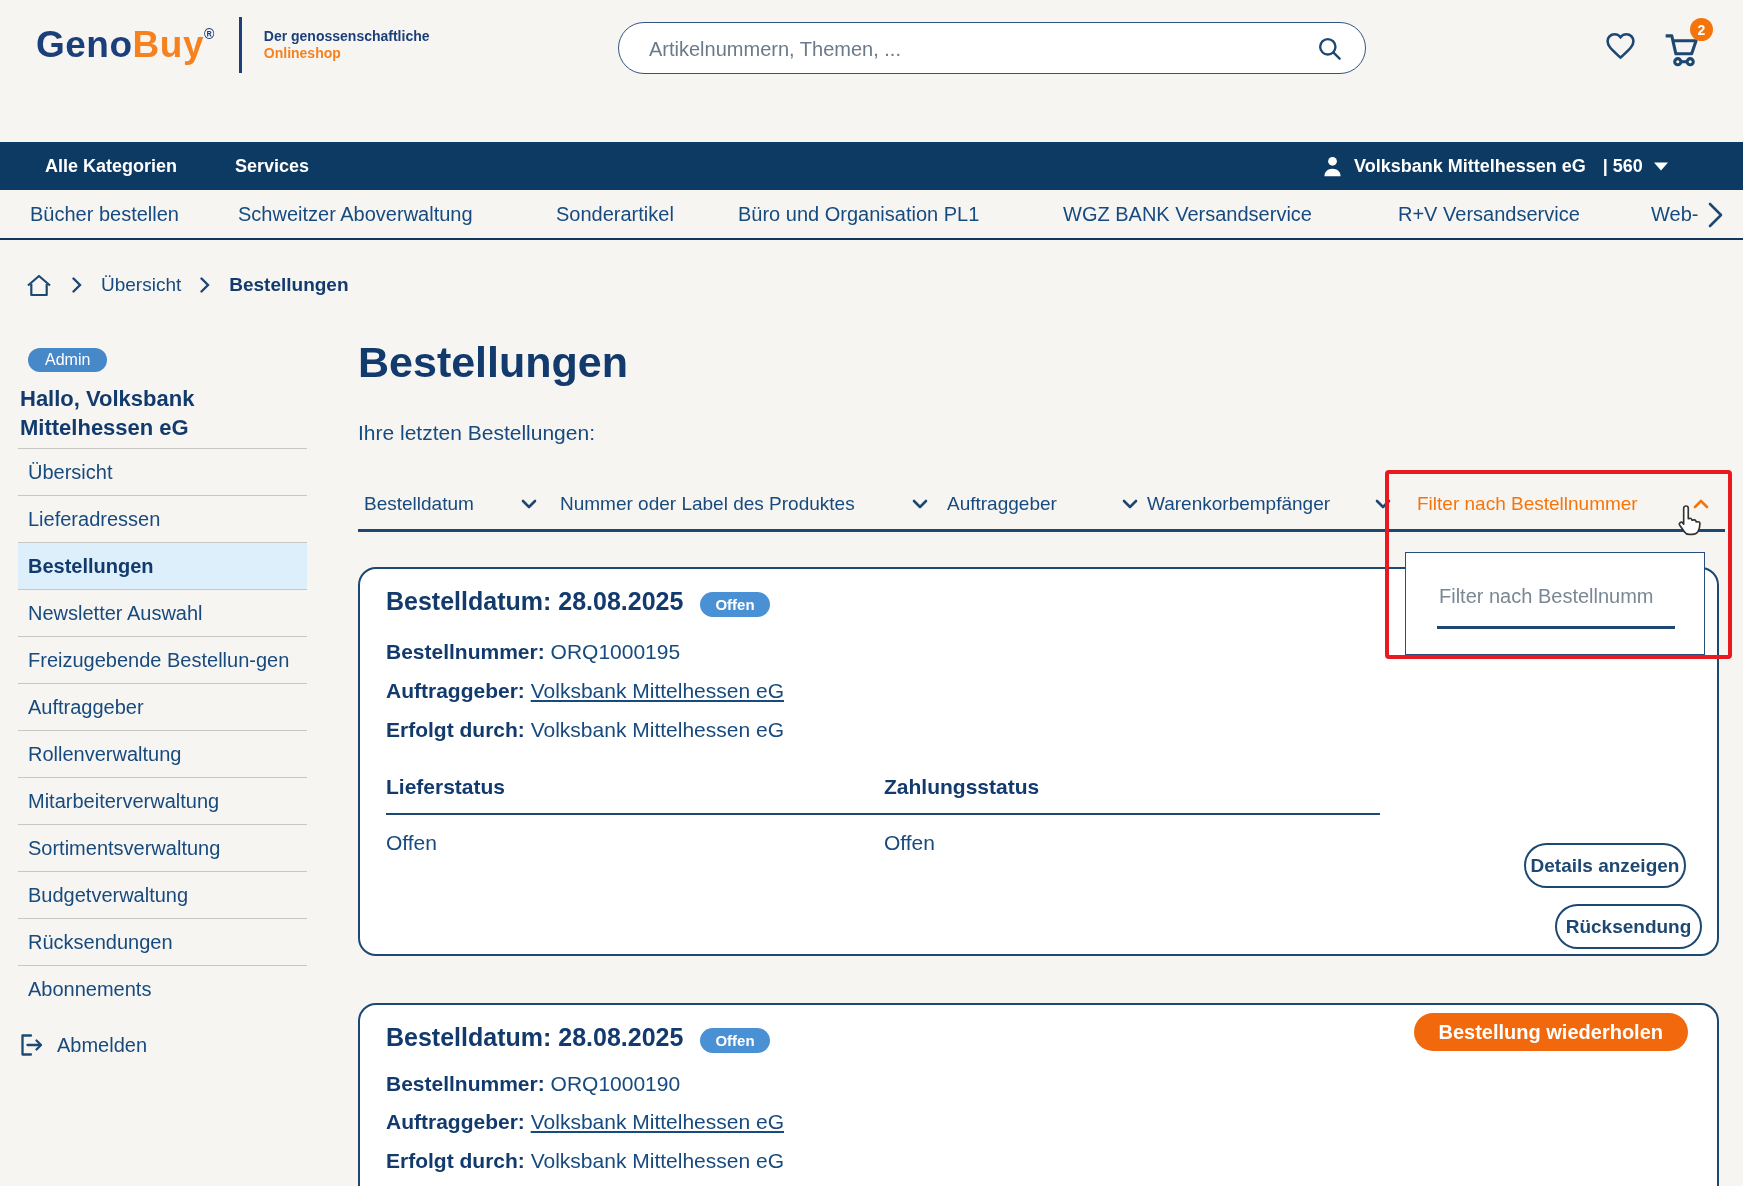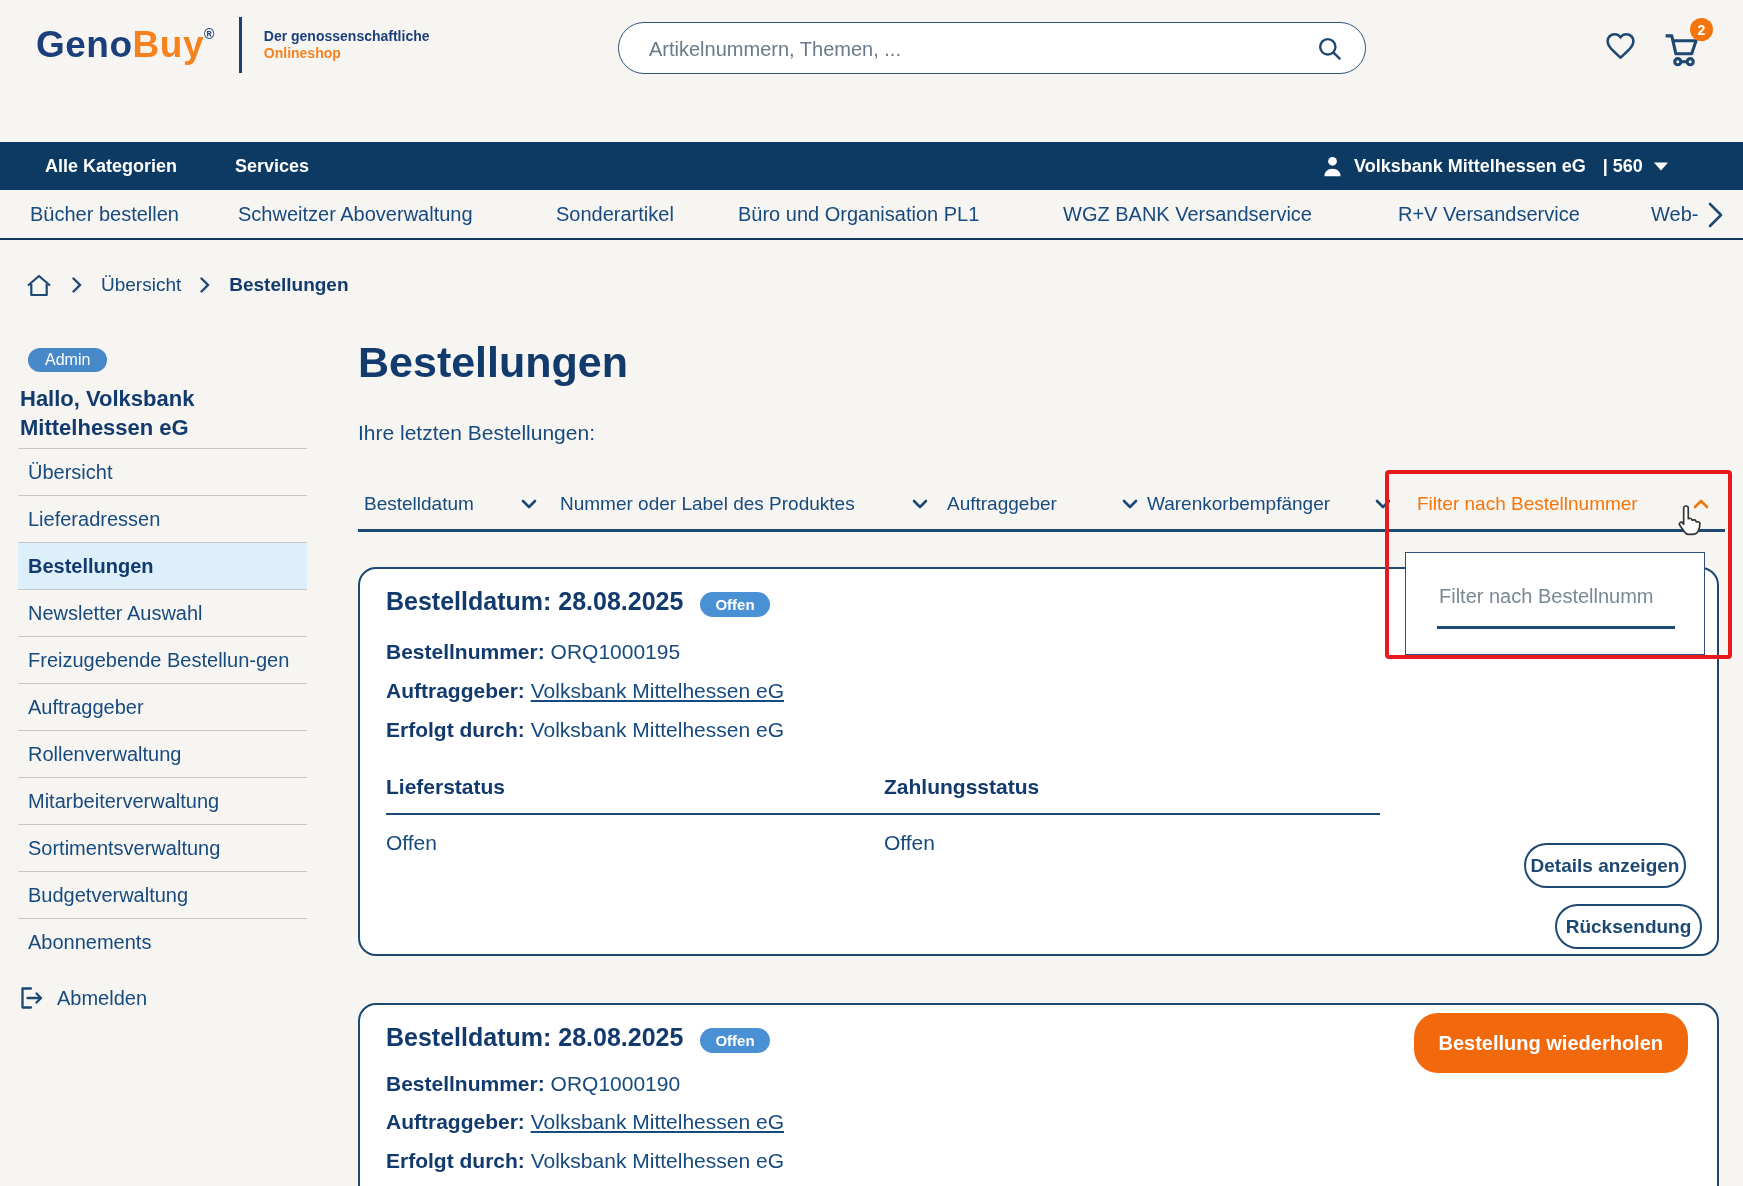--- a/index.html
+++ b/index.html
@@ -90,21 +90,21 @@
   .status-table{position:absolute; left:26px; top:206px; width:994px;}
   .st-head{display:flex; font-size:21px; font-weight:700; color:#123a6d;
     padding-bottom:14px; border-bottom:2px solid #1d4872;}
   .st-head .c1, .st-vals .c1{width:498px;}
   .st-vals{display:flex; font-size:21px; color:#174a7e; margin-top:16px;}
   .pill-btn{position:absolute; background:#fff; border:2.5px solid #1d4872; border-radius:23px;
     color:#1d4872; font-weight:700; font-size:19px; display:flex; align-items:center;
     justify-content:center; cursor:pointer; box-sizing:border-box;}
   .btn-details{right:31px; top:274px; width:162px; height:45px;}
   .btn-return{right:15px; top:335px; width:147px; height:45px;}
-  .orange-btn{position:absolute; right:29px; top:8px; height:60px; padding:0 25px;
+  .orange-btn{position:absolute; right:29px; top:8px; height:38px; padding:0 25px;
     background:#f2690d; border:none; border-radius:24px; color:#fff; font-weight:700;
     font-size:20px; font-family:"Liberation Sans",sans-serif; cursor:pointer;}
 
   
   .filter-panel{position:absolute; left:1405px; top:552px; width:300px; height:103px;
     background:#fff; border:1.5px solid #2a4f7c; box-sizing:border-box; z-index:30;}
   .filter-panel input{position:absolute; left:31px; top:28px; width:240px; height:28px;
     border:none; outline:none; background:transparent; font-family:"Liberation Sans",sans-serif;
     font-size:20px; color:#2f3e4e;}
   .filter-panel input::placeholder{color:#7a8795; opacity:1;}
@@ -207,20 +207,21 @@
       <div class="side-item">Übersicht</div>
       <div class="side-item">Lieferadressen</div>
       <div class="side-item active">Bestellungen</div>
       <div class="side-item">Newsletter Auswahl</div>
       <div class="side-item">Freizugebende Bestellun-gen</div>
       <div class="side-item">Auftraggeber</div>
       <div class="side-item">Rollenverwaltung</div>
       <div class="side-item">Mitarbeiterverwaltung</div>
       <div class="side-item">Sortimentsverwaltung</div>
       <div class="side-item">Budgetverwaltung</div>
+      <div class="side-item">Rücksendungen</div>
       <div class="side-item">Abonnements</div>
     </div>
     <div class="logout-row">
       <svg width="26" height="26" viewBox="0 0 26 26" fill="none" stroke="#1d4872" stroke-width="2.3" stroke-linecap="round" stroke-linejoin="round">
         <path d="M13 3.5H4.5v19H13"></path>
         <path d="M9.5 13h13"></path>
         <path d="M18.5 8.5 23 13l-4.5 4.5"></path>
       </svg>
       <span>Abmelden</span>
     </div>

